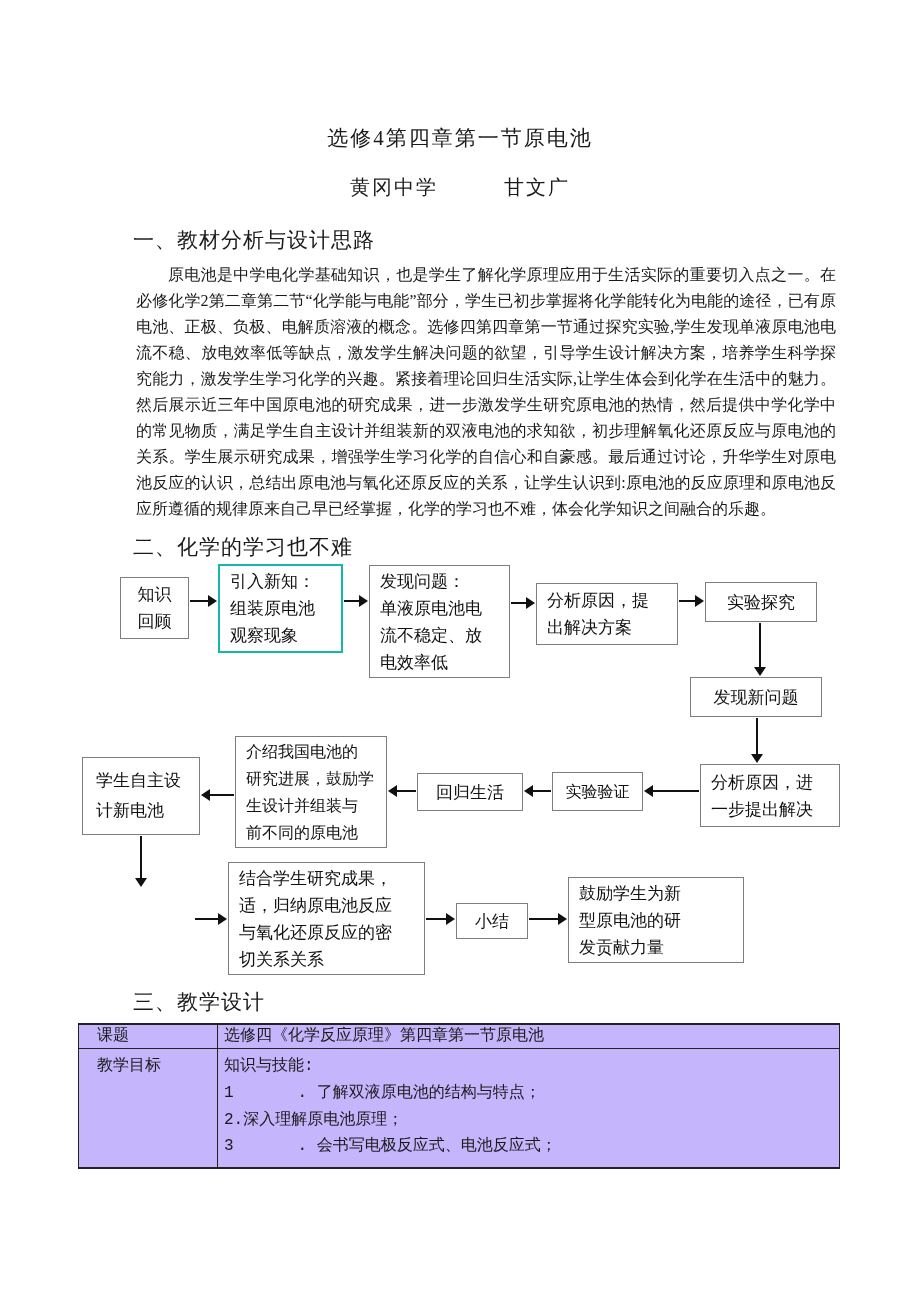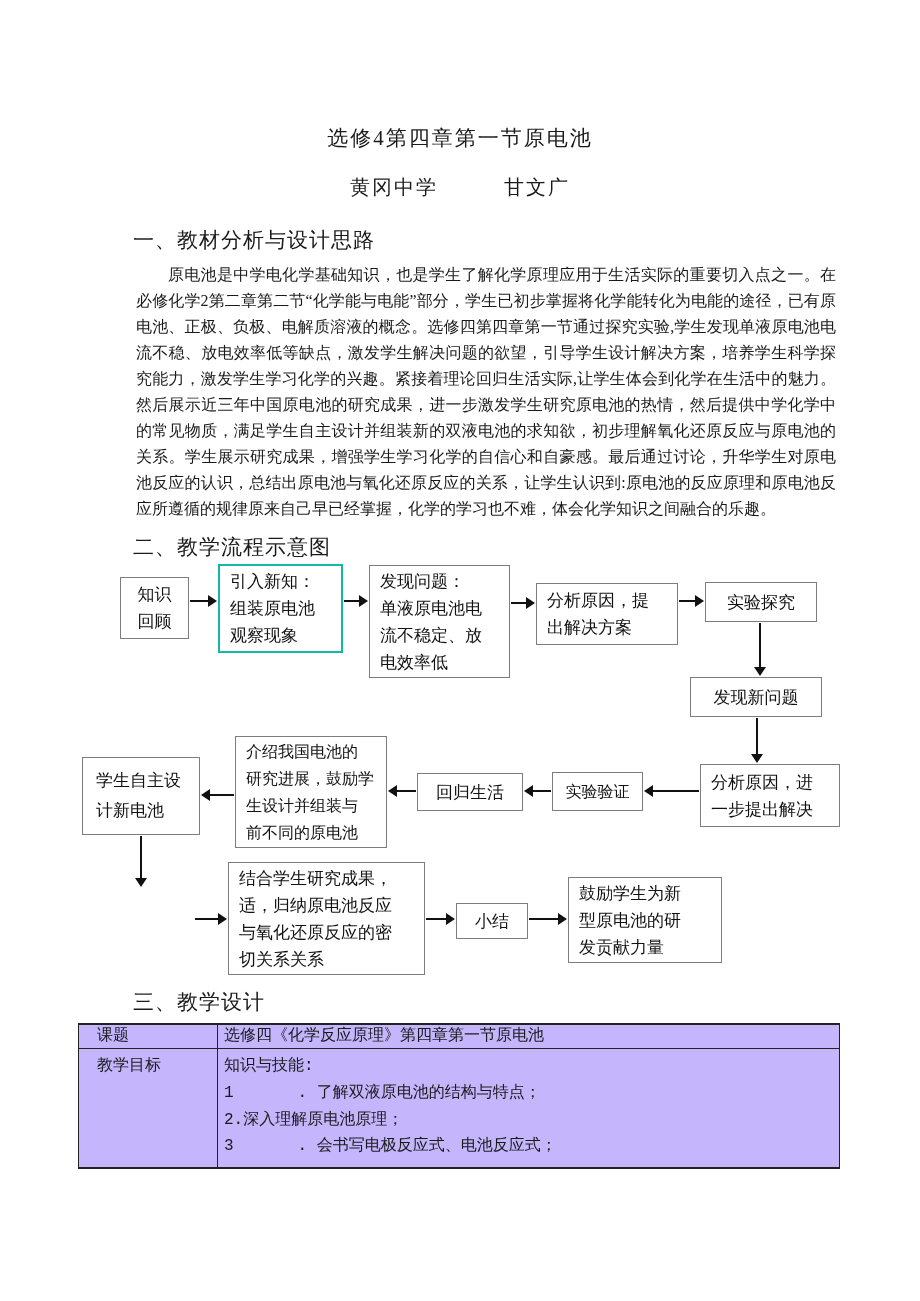--- a/index.html
+++ b/index.html
@@ -71,21 +71,21 @@
   <div class="doc-title">选修4第四章第一节原电池</div>
 
   <div class="byline">
     <span>黄冈中学</span><span class="author">甘文广</span>
   </div>
 
   <div class="h1 h1-one">一、教材分析与设计思路</div>
 
   <div class="para">原电池是中学电化学基础知识，也是学生了解化学原理应用于生活实际的重要切入点之一。在必修化学2第二章第二节“化学能与电能”部分，学生已初步掌握将化学能转化为电能的途径，已有原电池、正极、负极、电解质溶液的概念。选修四第四章第一节通过探究实验,学生发现单液原电池电流不稳、放电效率低等缺点，激发学生解决问题的欲望，引导学生设计解决方案，培养学生科学探究能力，激发学生学习化学的兴趣。紧接着理论回归生活实际,让学生体会到化学在生活中的魅力。然后展示近三年中国原电池的研究成果，进一步激发学生研究原电池的热情，然后提供中学化学中的常见物质，满足学生自主设计并组装新的双液电池的求知欲，初步理解氧化还原反应与原电池的关系。学生展示研究成果，增强学生学习化学的自信心和自豪感。最后通过讨论，升华学生对原电池反应的认识，总结出原电池与氧化还原反应的关系，让学生认识到:原电池的反应原理和原电池反应所遵循的规律原来自己早已经掌握，化学的学习也不难，体会化学知识之间融合的乐趣。</div>
 
-  <div class="h1 h1-two">二、教学流程示意图</div>
+  <div class="h1 h1-two">二、化学的学习也不难</div>
 
   <div class="fcbox center" style="left:120px;top:577px;width:69px;height:62px;">
       <span class="txt">知识
 回顾</span>
     </div>
   <div class="fcbox thick pad" style="left:218px;top:564px;width:125px;height:89px;">
       <span class="txt">引入新知：
 组装原电池
 观察现象</span>
     </div>
@@ -127,21 +127,21 @@
     </div>
   <div class="fcbox pad" style="left:228px;top:862px;width:197px;height:113px;">
       <span class="txt">结合学生研究成果，
 适，归纳原电池反应
 与氧化还原反应的密
 切关系关系</span>
     </div>
   <div class="fcbox center" style="left:456px;top:903px;width:72px;height:36px;">
       <span class="txt">小结</span>
     </div>
-  <div class="fcbox pad" style="left:568px;top:877px;width:154px;height:86px;">
+  <div class="fcbox pad" style="left:568px;top:877px;width:176px;height:86px;">
       <span class="txt">鼓励学生为新
 型原电池的研
 发贡献力量</span>
     </div>
 
   <div class="arr arr-r" style="left:190px;top:595px;width:27px;height:12px;">
       <span class="shaft"></span>
       <span class="head"></span>
     </div>
   <div class="arr arr-r" style="left:344px;top:595px;width:24px;height:12px;">

